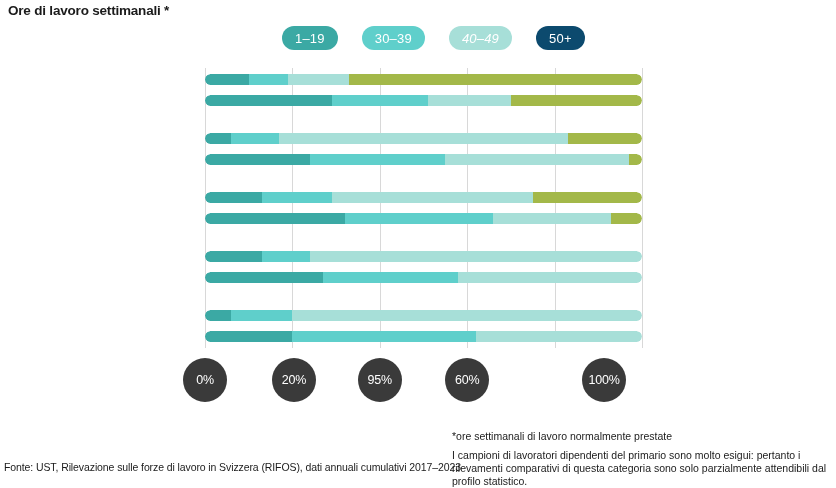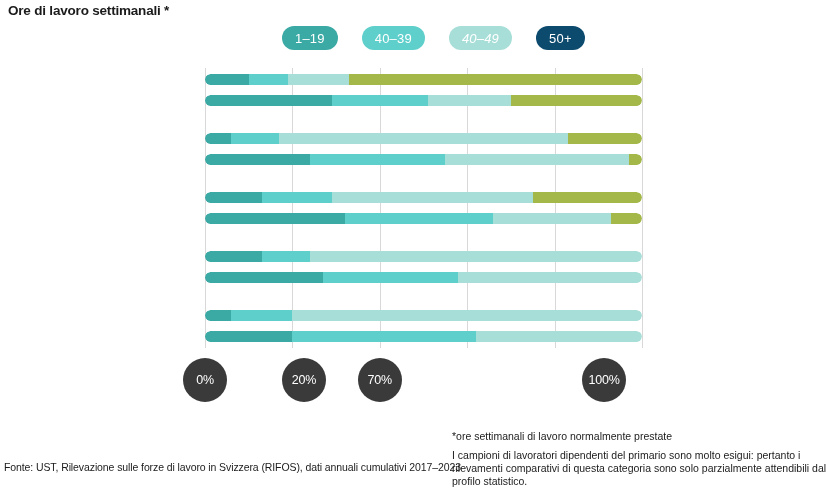--- a/index.html
+++ b/index.html
@@ -146,21 +146,21 @@
 </head>
 <body>
 
 <div id="page-title">Ore di lavoro settimanali *</div>
 
 <div id="legend">
     <div class="legend-pill" style="background: rgb(59, 169, 164);">
       <span>1–19</span>
     </div>
     <div class="legend-pill" style="background: rgb(95, 207, 203);">
-      <span>40–39</span>
+      <span>30–39</span>
     </div>
     <div class="legend-pill" style="background: rgb(167, 223, 216); font-style: italic;">
       <span>40–49</span>
     </div>
     <div class="legend-pill" style="background: #0c4a6e;">
       <span>50+</span>
     </div>
   </div>
 
 <div id="plot">
@@ -253,22 +253,23 @@
           <div class="seg" style="width: 20%; background: rgb(59, 169, 164);"></div>
           <div class="seg" style="width: 42%; background: rgb(95, 207, 203);"></div>
           <div class="seg" style="width: 38%; background: rgb(167, 223, 216);"></div>
         </div>
       </div>
     </div>
   </div>
 
 <div id="axis">
     <div class="axis-tick" style="left: 205px;">0%</div>
-    <div class="axis-tick" style="left: 304px; text-align: center;">20%</div>
-    <div class="axis-tick" style="left: 379.8px;">70%</div>
+    <div class="axis-tick" style="left: 294px; text-align: center;">20%</div>
+    <div class="axis-tick" style="left: 379.8px;">95%</div>
+    <div class="axis-tick" style="left: 467.2px;">60%</div>
     <div class="axis-tick" style="left: 604px;">100%</div>
   </div>
 
 <div id="footnotes">
   <div id="footnote-star">*ore settimanali di lavoro normalmente prestate</div>
   <div id="footnote-note">I campioni di lavoratori dipendenti del primario sono molto esigui: pertanto i rilevamenti comparativi di questa categoria sono solo parzialmente attendibili dal profilo statistico.</div>
 </div>
 
 <div id="source">Fonte: UST, Rilevazione sulle forze di lavoro in Svizzera (RIFOS), dati annuali cumulativi 2017–2023</div>
 

